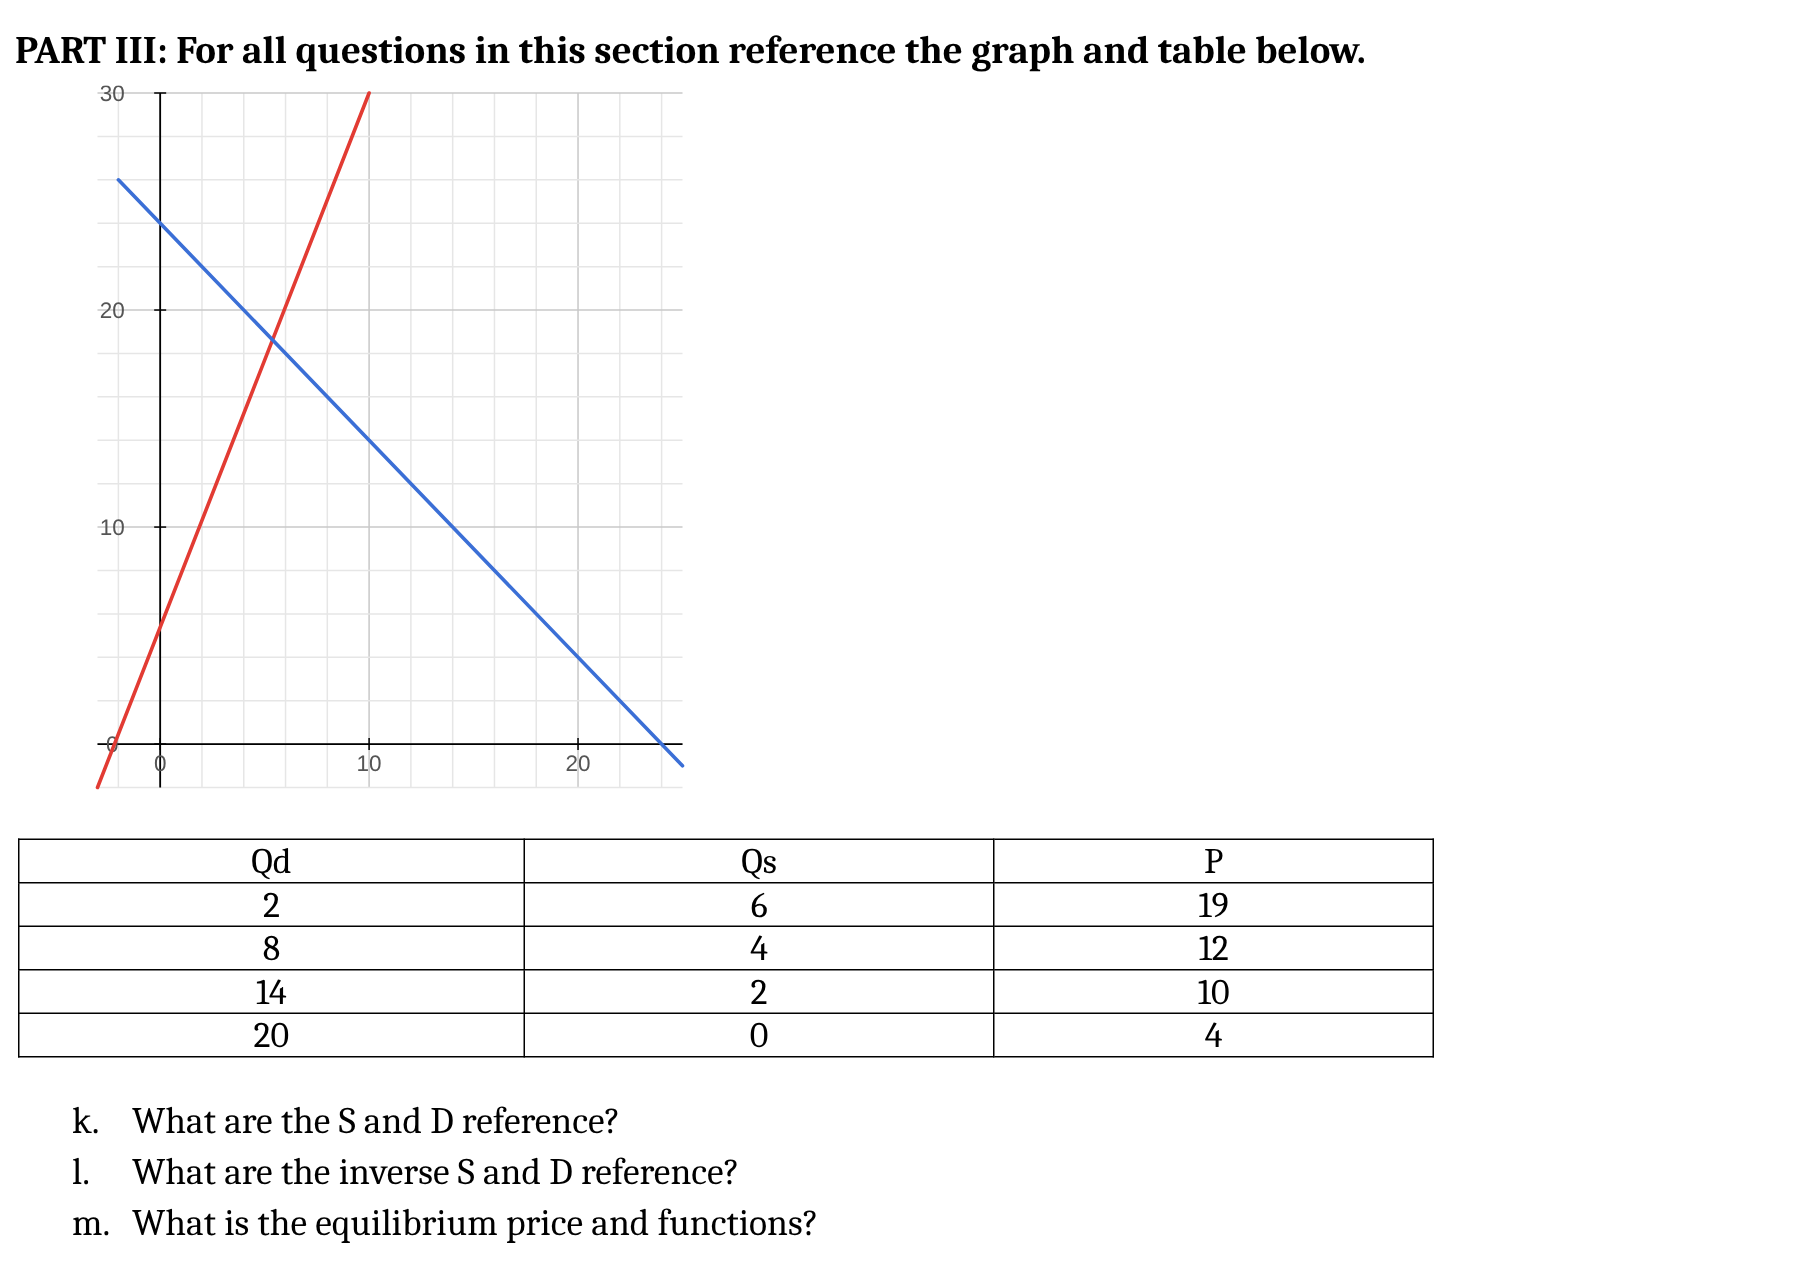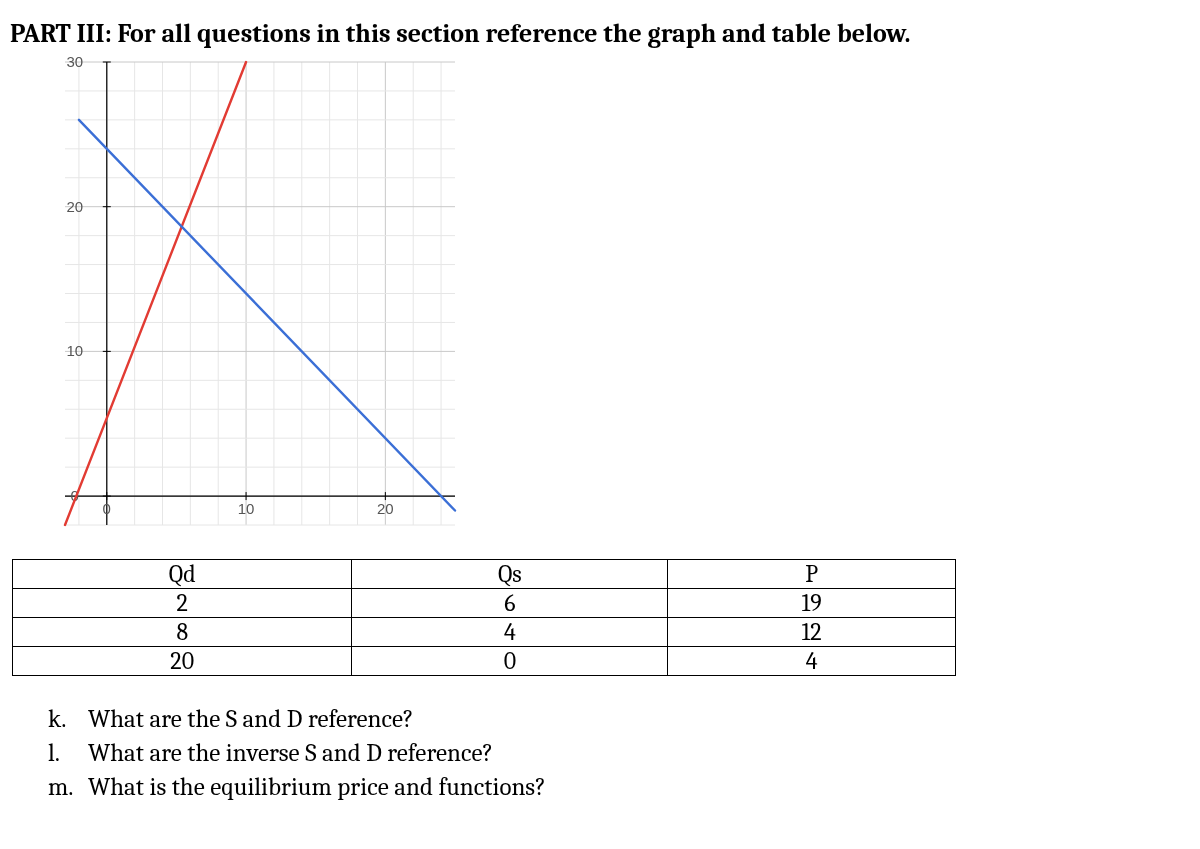--- a/index.html
+++ b/index.html
@@ -121,20 +121,25 @@
         <td>2</td>
         <td>6</td>
         <td>19</td>
       </tr>
       <tr>
         <td>8</td>
         <td>4</td>
         <td>12</td>
       </tr>
       <tr>
+        <td>14</td>
+        <td>2</td>
+        <td>10</td>
+      </tr>
+      <tr>
         <td>20</td>
         <td>0</td>
         <td>4</td>
       </tr>
     </tbody>
       </table>
   </div>
 
   <div class="questions">
     <div class="qrow">

